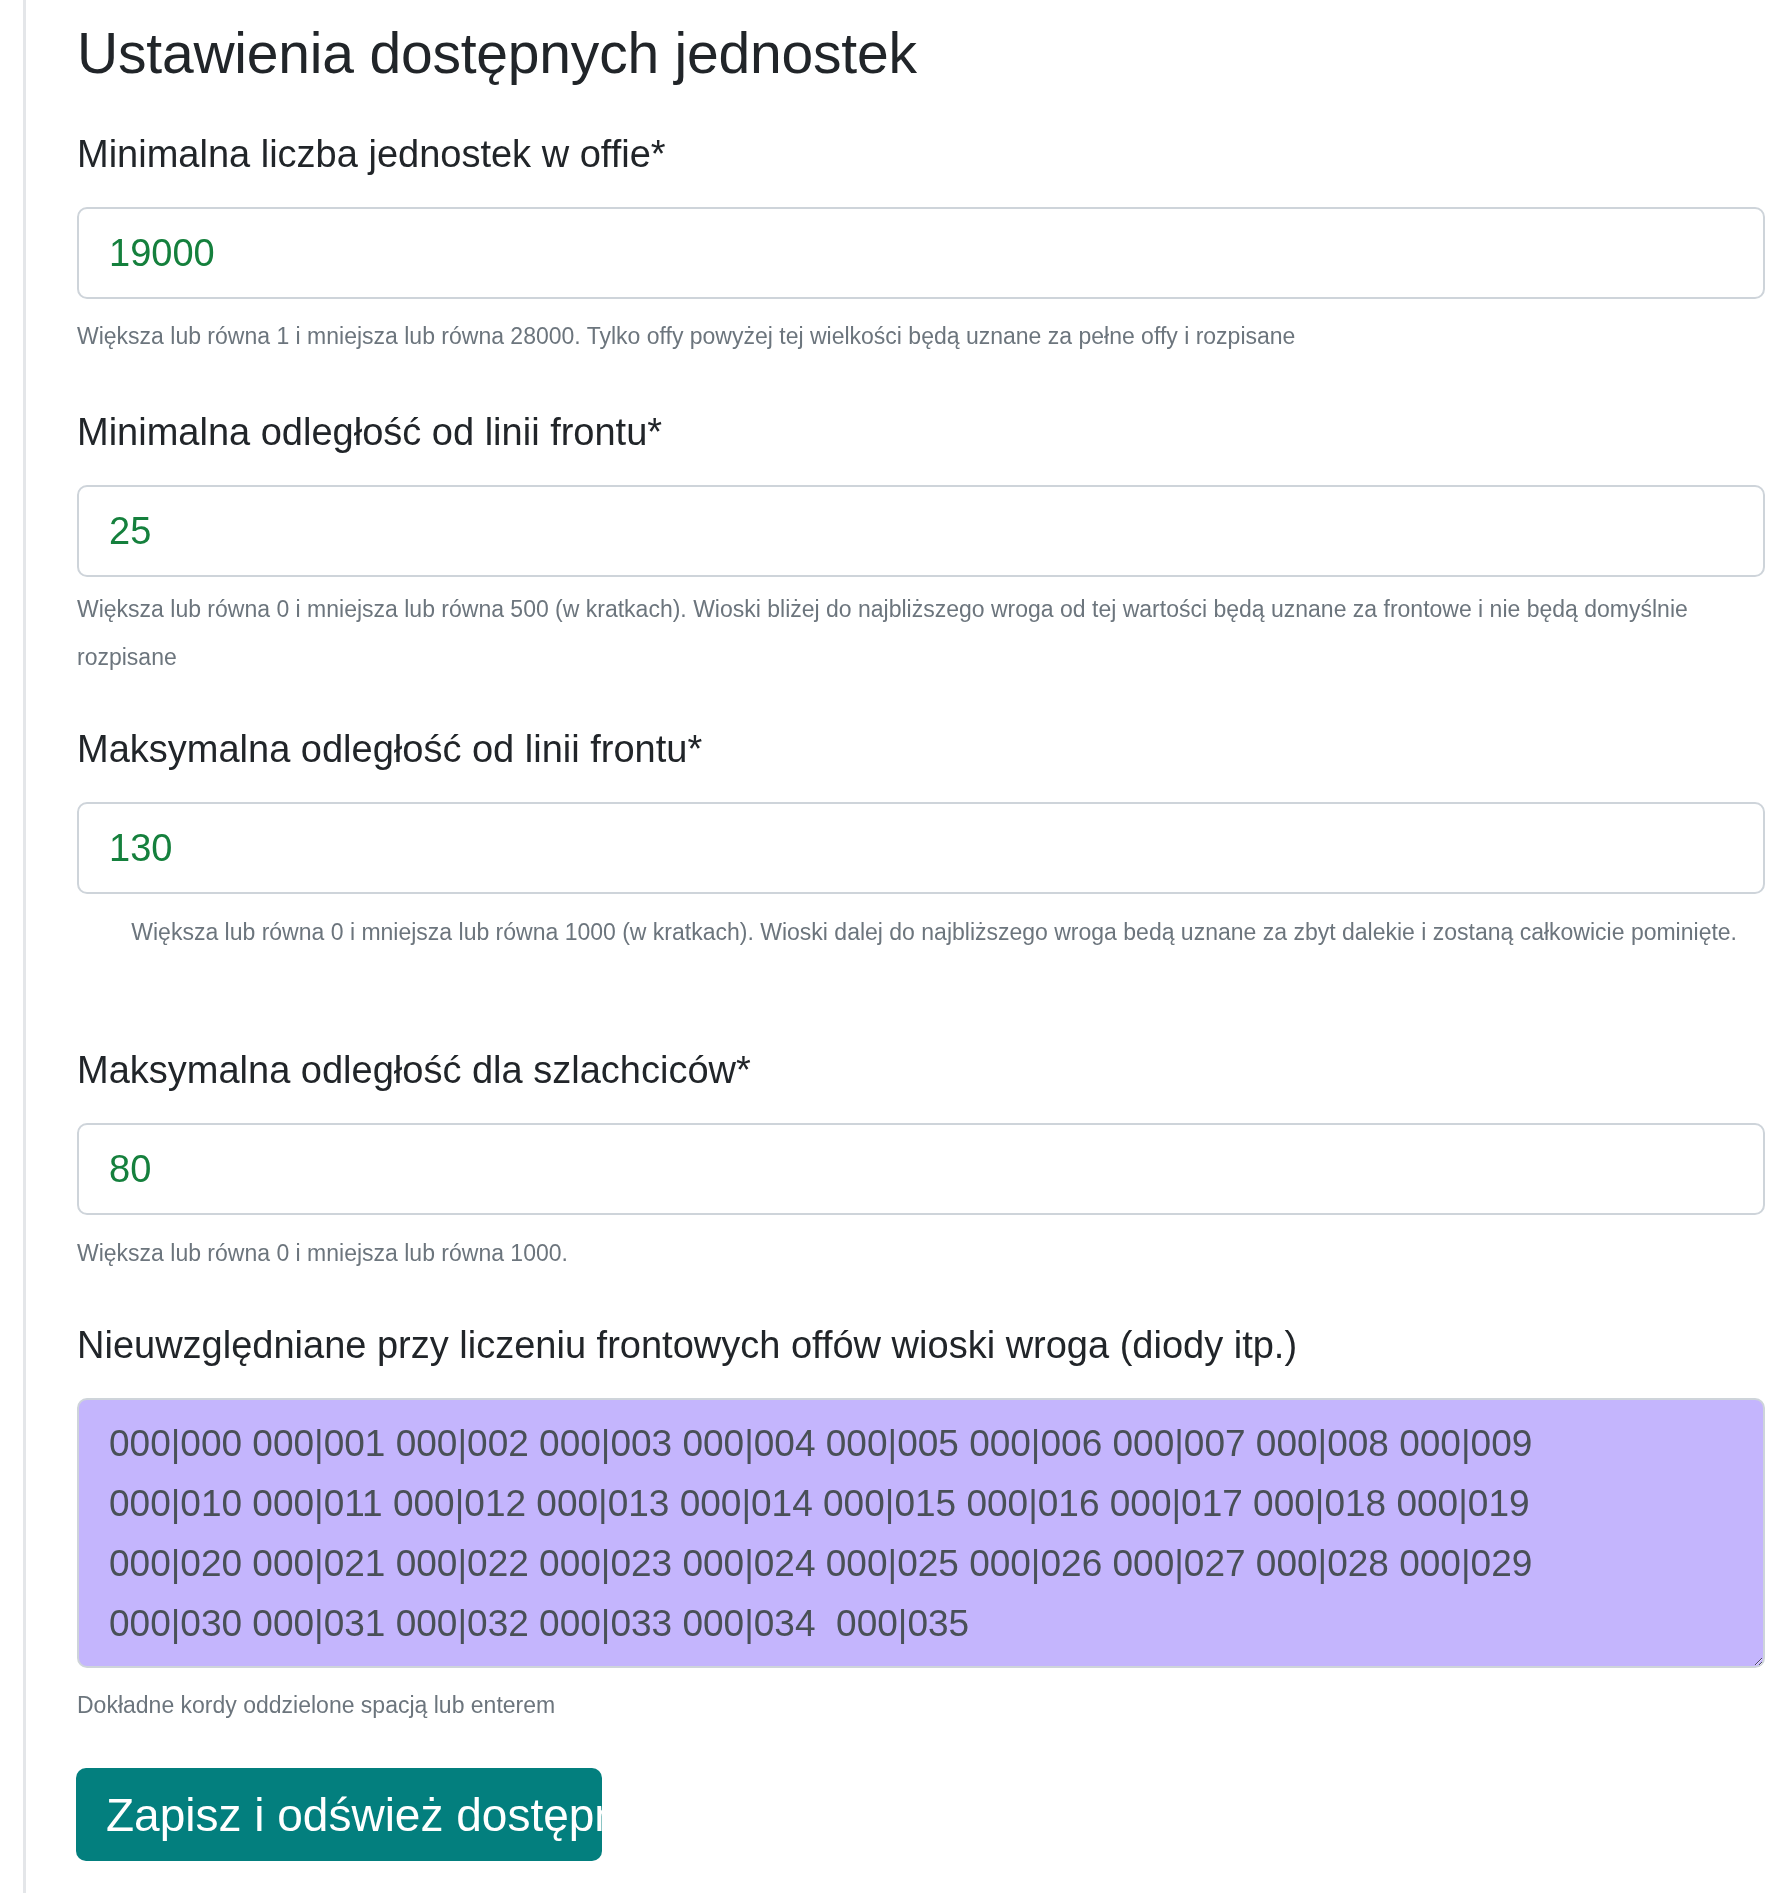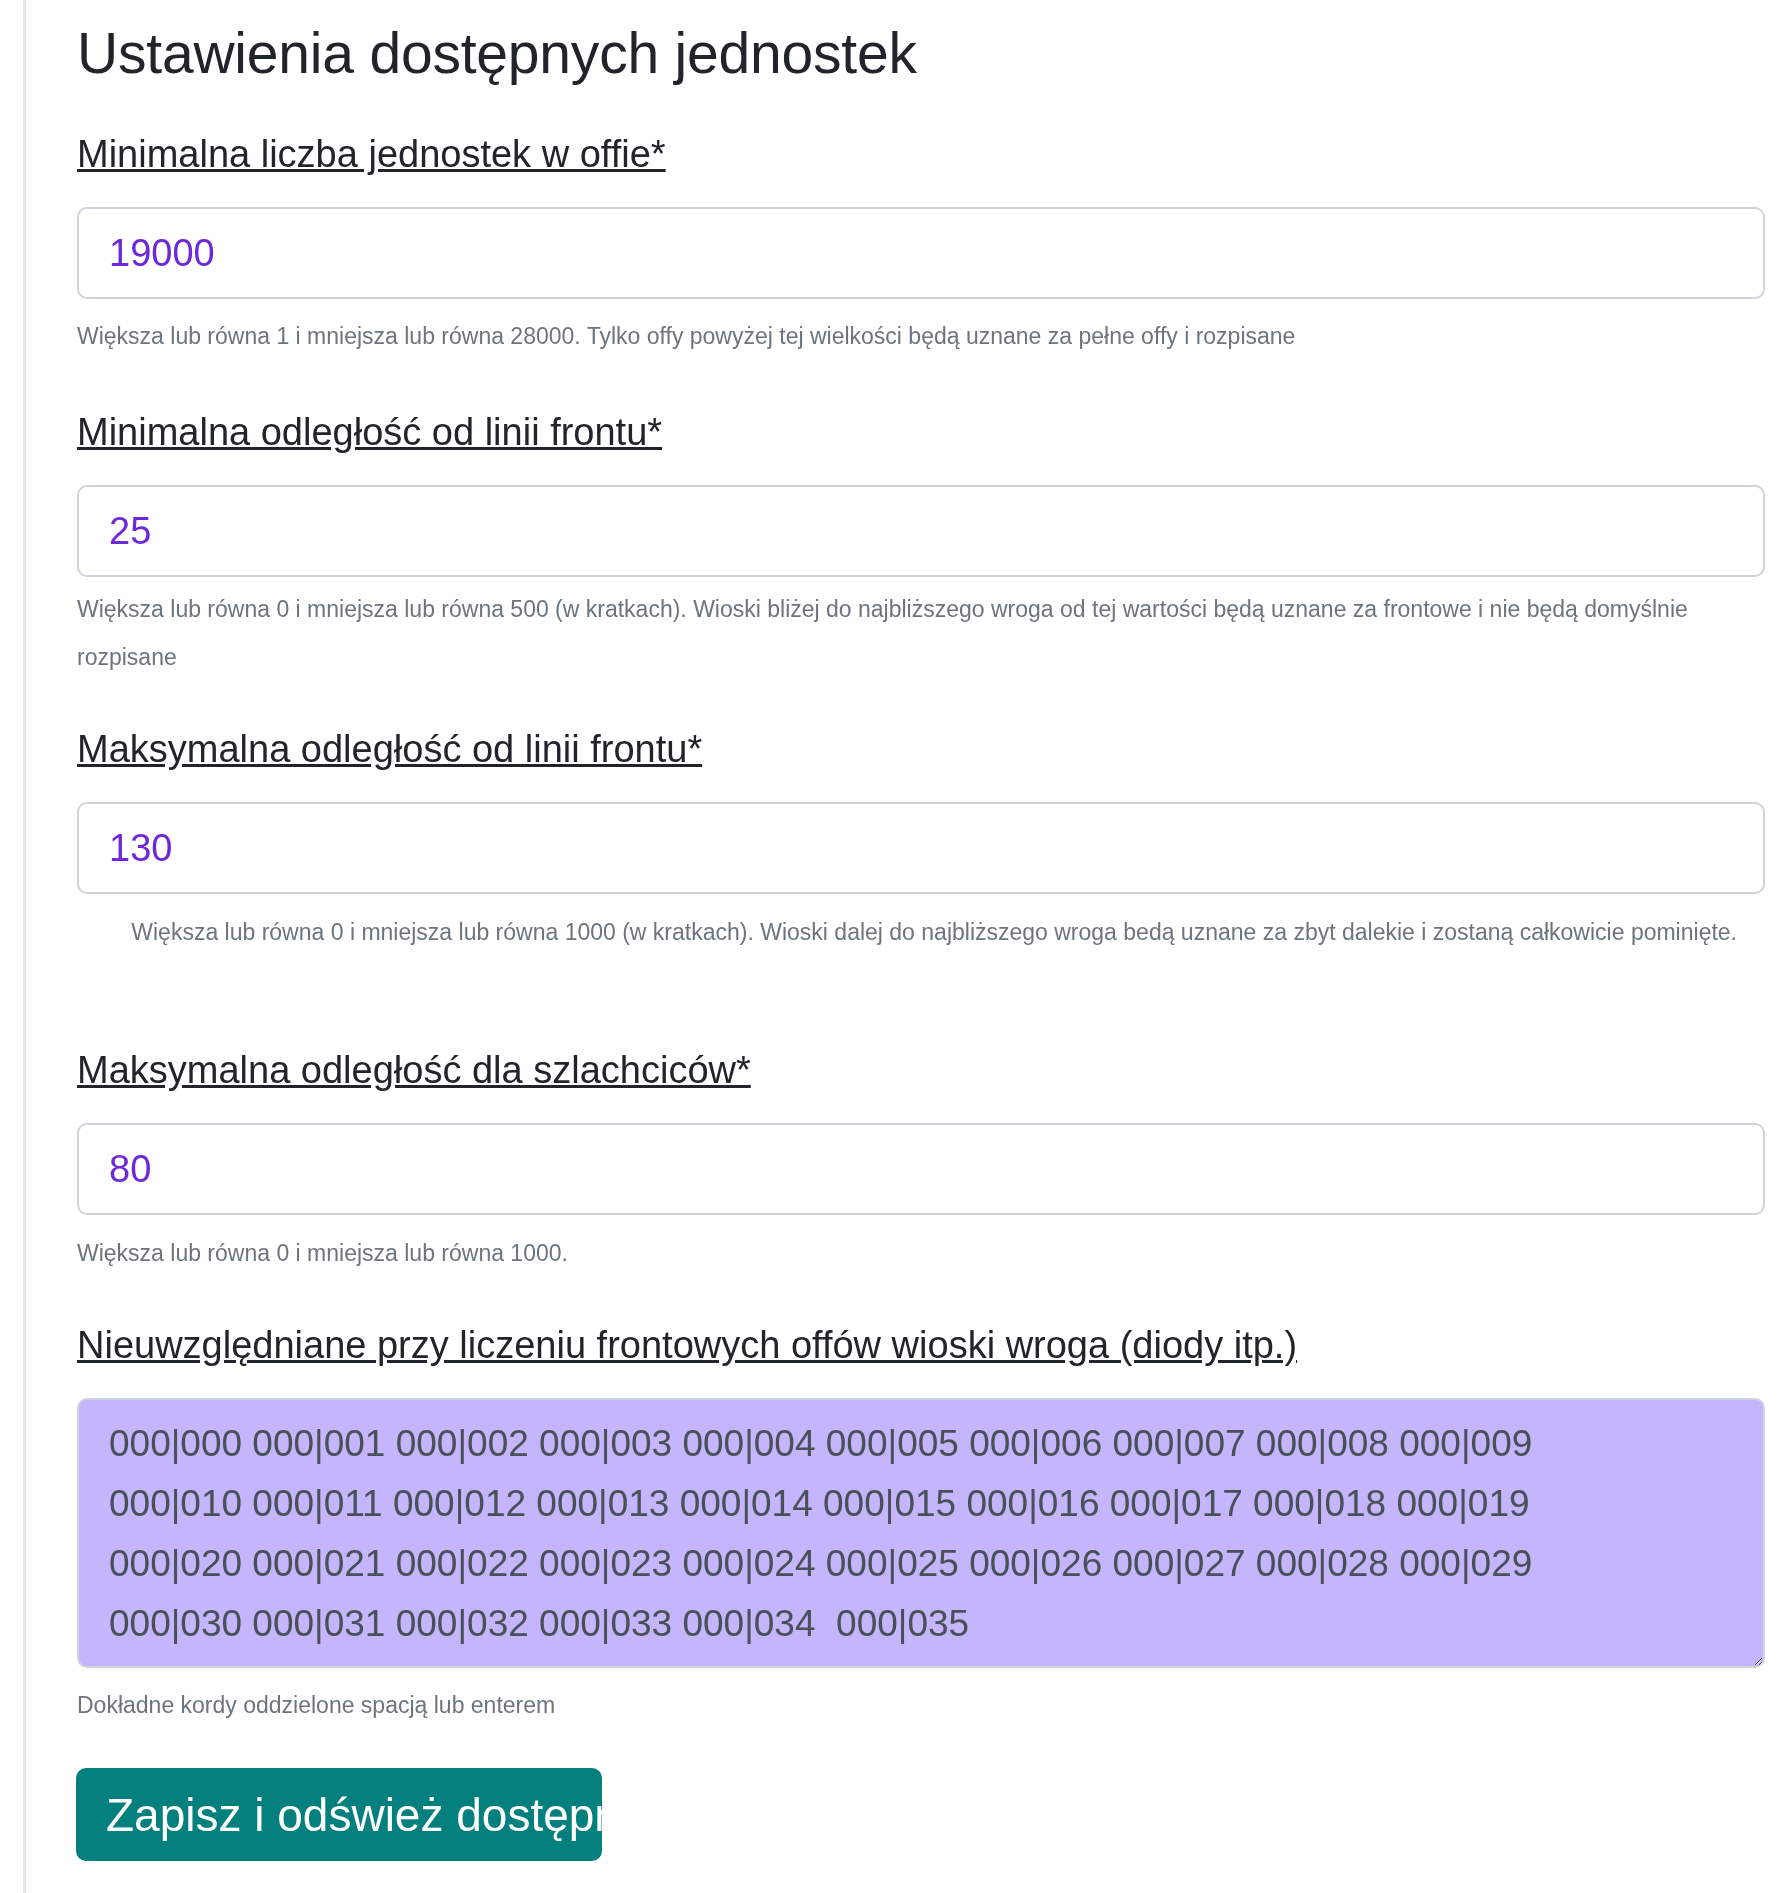--- a/index.html
+++ b/index.html
@@ -32,30 +32,29 @@
     color: #212529;
     white-space: nowrap;
     letter-spacing: -0.2px;
     text-align: center;
   }
   .label {
     font-size: 38px;
     line-height: 46px;
     color: #212529;
     white-space: nowrap;
-    text-decoration: underline;
   }
   .input {
     box-sizing: border-box;
     width: 1688px;
     height: 92px;
     border: 2.5px solid #ced4da;
     border-radius: 10px;
     background: #ffffff;
-    color: #6d28d9;
+    color: #15803d;
     font-family: "Liberation Sans", "DejaVu Sans", sans-serif;
     font-size: 38px;
     padding: 0 30px;
     margin: 0;
     outline: none;
   }
   .textarea {
     box-sizing: border-box;
     width: 1688px;
     height: 270px;

